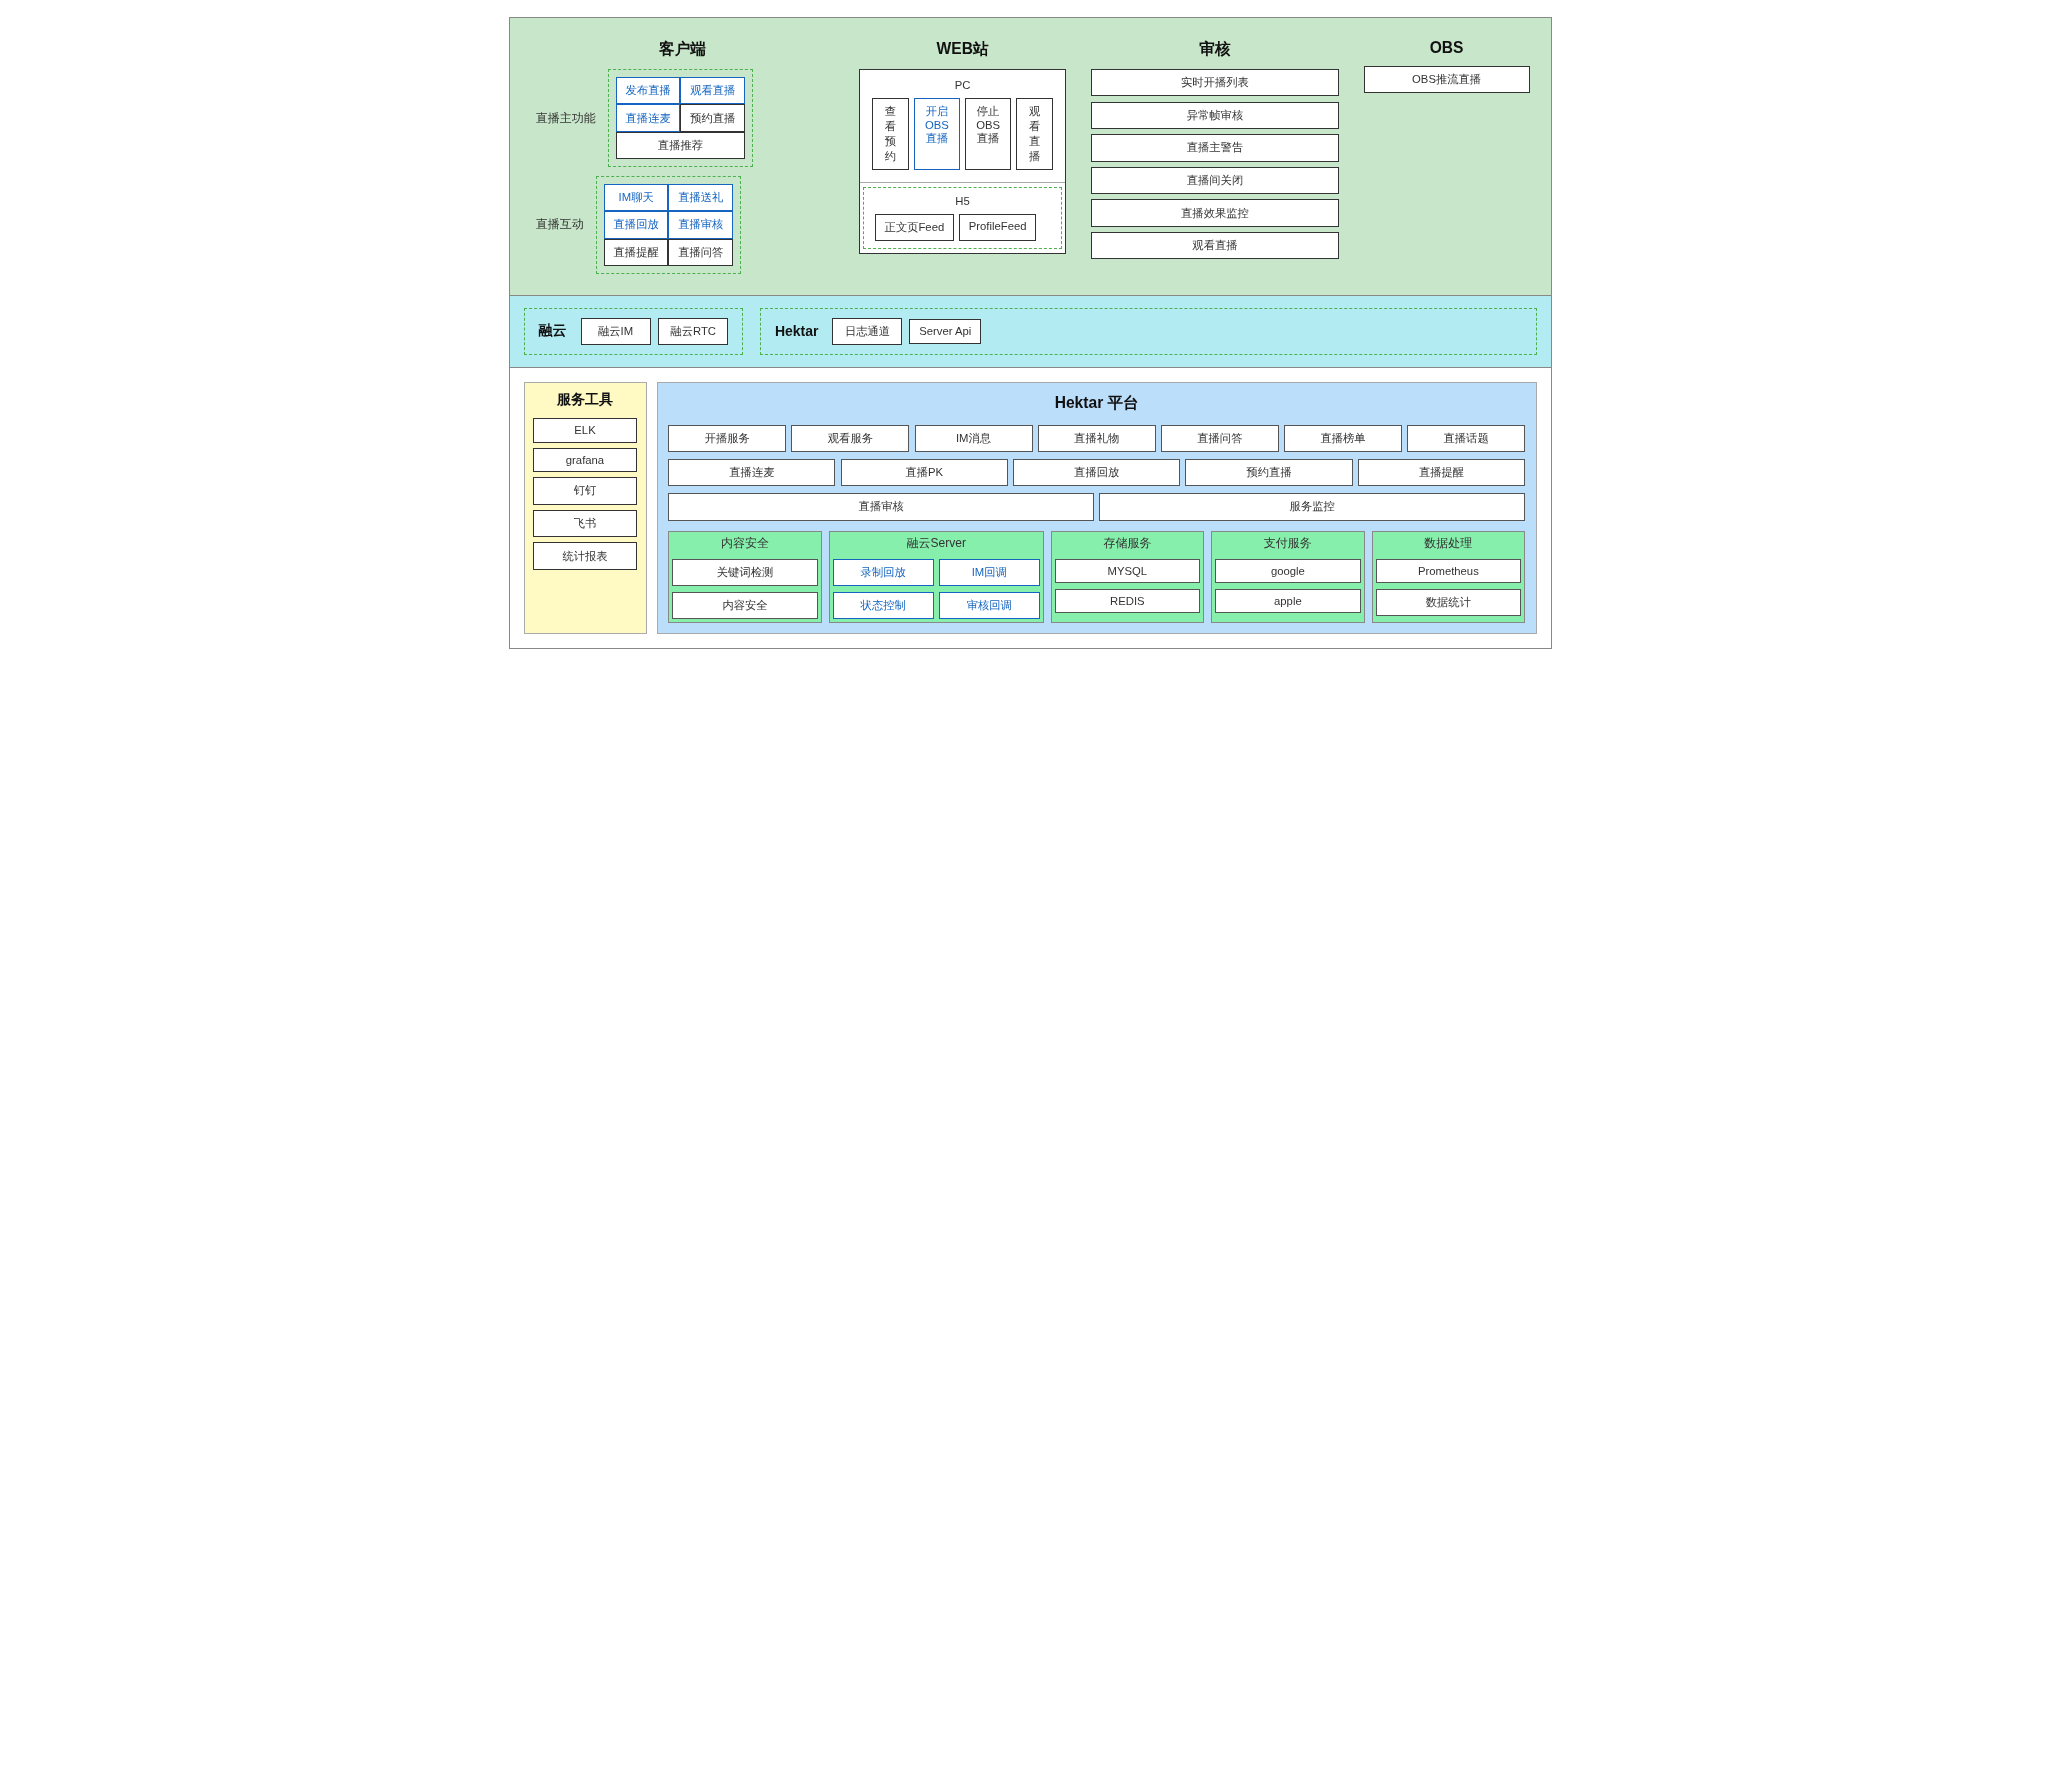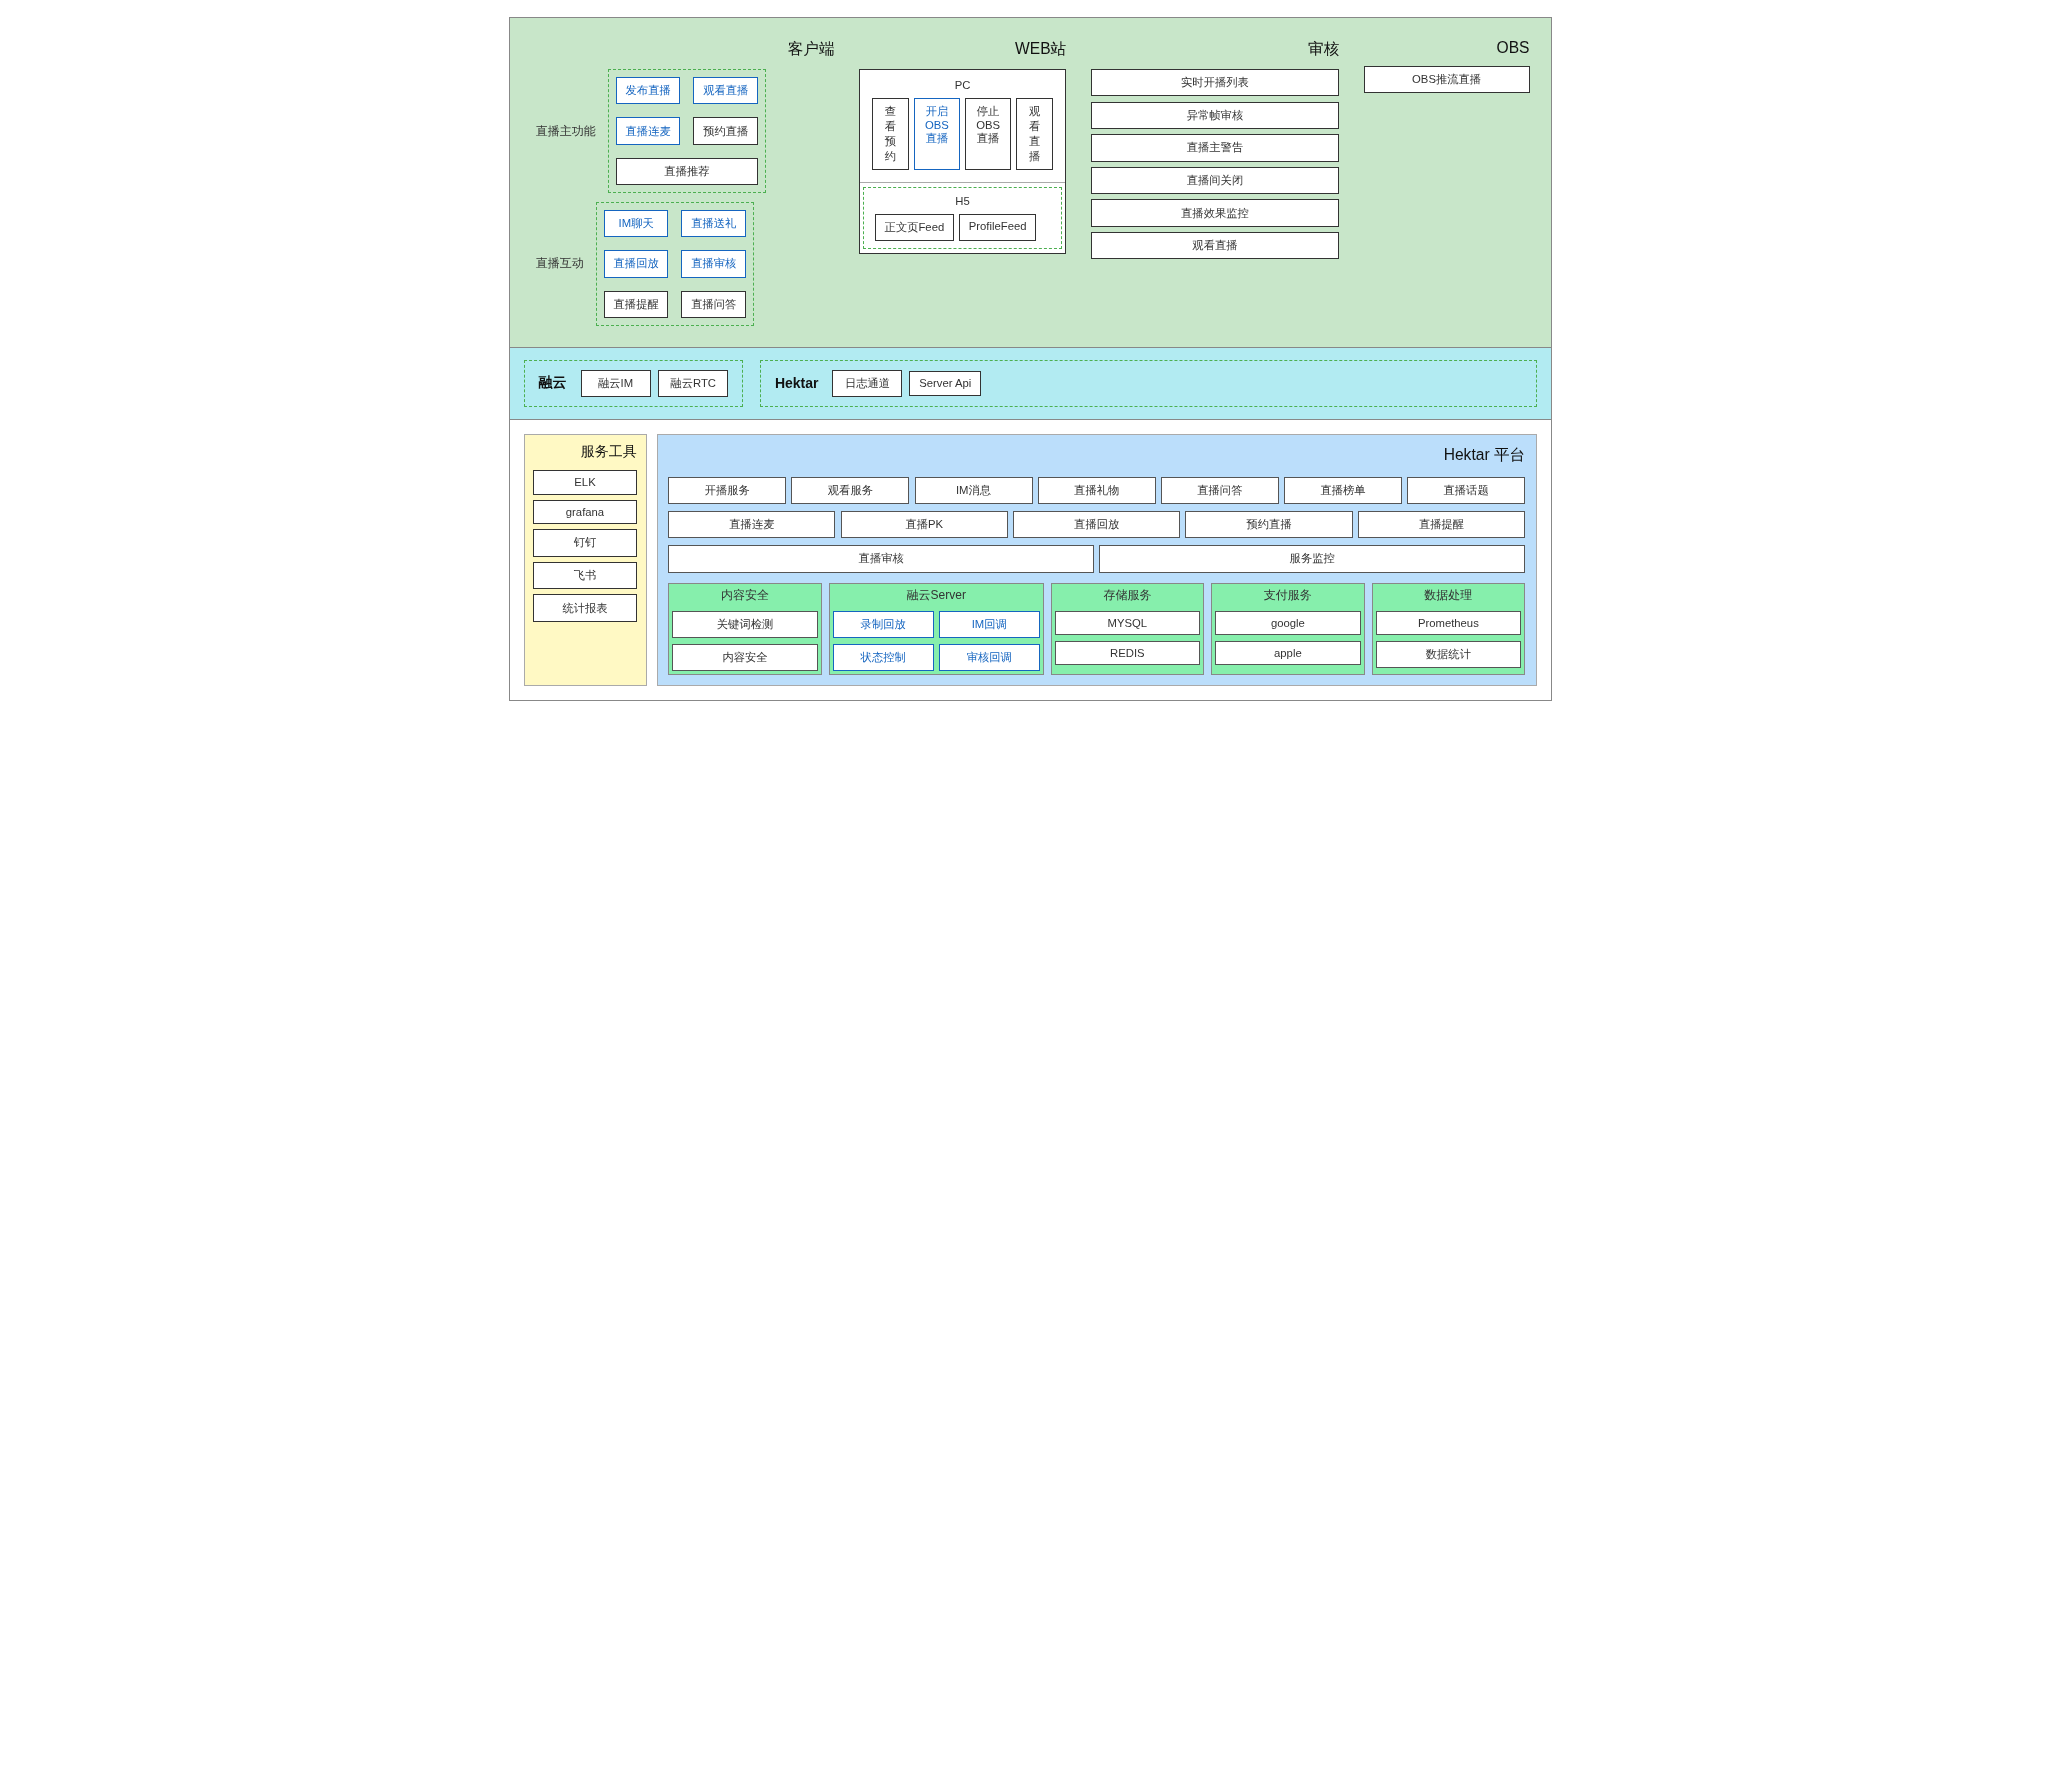--- a/index.html
+++ b/index.html
@@ -27,23 +27,23 @@
     }
 
     
     .client-section {
       flex: 2.2;
       background: #c8e6c9;
       padding: 7px;
     }
 
     .section-title {
-      text-align: right;
+      text-align: center;
       font-size: 15.6px;
-      font-weight: normal;
+      font-weight: bold;
       margin-bottom: 8.7px;
       color: #111;
     }
 
     .client-inner {
       display: flex;
       gap: 7px;
       align-items: flex-start;
     }
 
@@ -59,21 +59,21 @@
 
     .dashed-box {
       border: 1.7px dashed #4caf50;
       padding: 7px;
       background: transparent;
     }
 
     .cell-grid {
       display: grid;
       grid-template-columns: repeat(2, 1fr);
-      gap: 13px;
+      gap: 0;
     }
 
     .cell {
       border: 0.9px solid #333;
       background: #fff;
       padding: 5.2px 8.7px;
       text-align: center;
       font-size: 11.3px;
       color: #333;
       white-space: nowrap;

